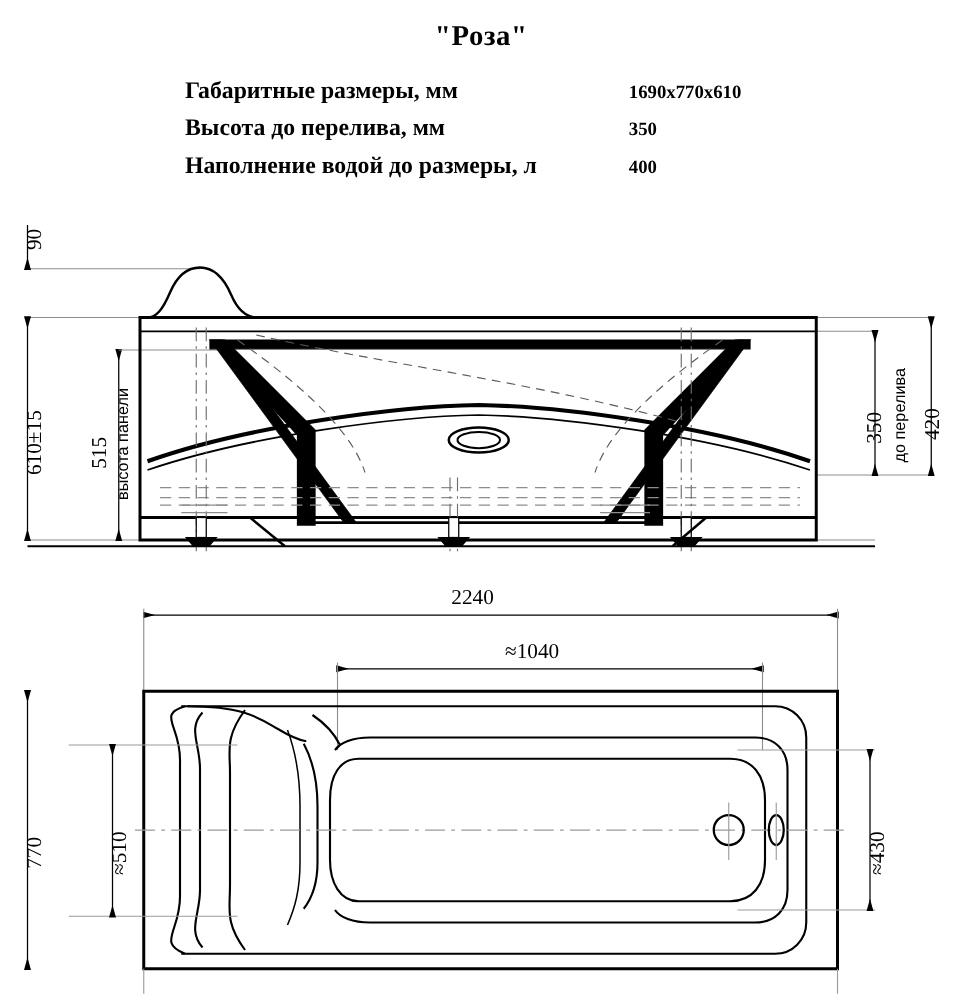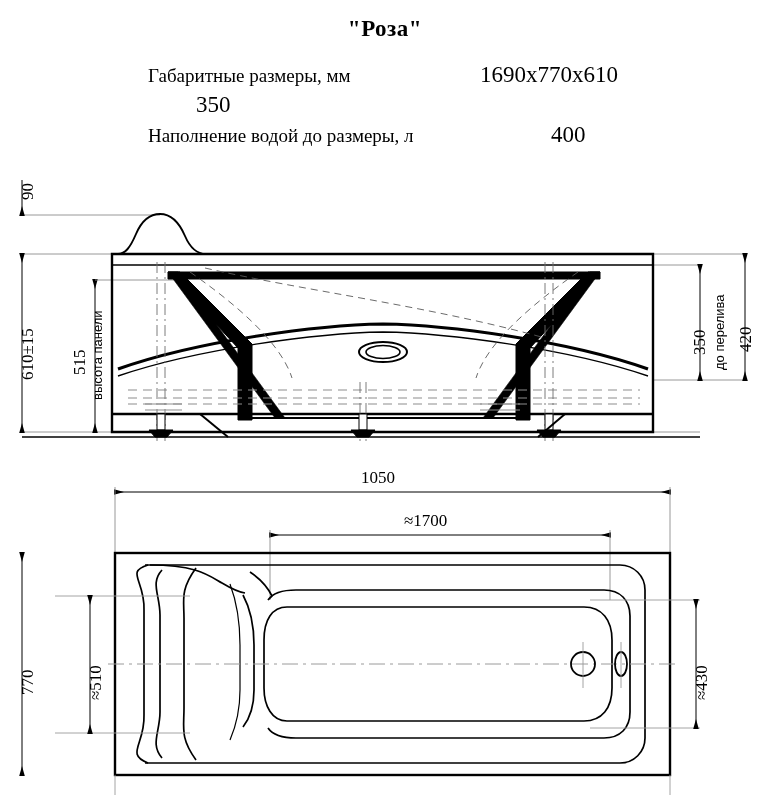--- a/index.html
+++ b/index.html
@@ -29,35 +29,35 @@
     text-align: center;
     font-size: 23px;
     font-weight: bold;
     letter-spacing: 0.5px;
   }
   .spec-table {
     position: absolute;
     left: 148px;
     top: 62px;
     width: 470px;
+    font-weight: bold;
   }
   .spec-row {
     display: flex;
     align-items: baseline;
     height: 30px;
   }
   .spec-label {
     width: 355px;
     font-size: 19px;
     white-space: nowrap;
   }
   .spec-value {
-    font-size: 23px;
+    font-size: 15px;
     white-space: nowrap;
-    margin-left: 48px;
   }
   
   #drawing {
     position: absolute;
     left: 0; top: 0;
     width: 770px;
     height: 800px;
   }
   .dim-text {
     position: absolute;
@@ -81,20 +81,21 @@
 <div id="page">
 
   <div class="title">"Роза"</div>
 
   <div class="spec-table">
     <div class="spec-row">
       <div class="spec-label">Габаритные размеры, мм</div>
       <div class="spec-value">1690x770x610</div>
     </div>
     <div class="spec-row">
+      <div class="spec-label">Высота до перелива, мм</div>
       <div class="spec-value">350</div>
     </div>
     <div class="spec-row">
       <div class="spec-label">Наполнение водой до размеры, л</div>
       <div class="spec-value">400</div>
     </div>
   </div>
 
   <svg id="drawing" viewBox="0 0 770 800">
     <defs>
@@ -293,23 +294,23 @@
   <div class="dim-text vert" style="left:70px; top:375px;">515</div>
 
   <div class="dim-text vert small" style="left:90px; top:400px;">высота панели</div>
 
   <div class="dim-text vert" style="left:690px; top:355px;">350</div>
 
   <div class="dim-text vert small" style="left:712px; top:370px;">до перелива</div>
 
   <div class="dim-text vert" style="left:736px; top:352px;">420</div>
 
-  <div class="dim-text" style="left:361px; top:468px;">1050</div>
-
-  <div class="dim-text" style="left:404px; top:511px;">≈1700</div>
+  <div class="dim-text" style="left:361px; top:468px;">2240</div>
+
+  <div class="dim-text" style="left:404px; top:511px;">≈1040</div>
 
   <div class="dim-text vert" style="left:18px; top:695px;">770</div>
 
   <div class="dim-text vert" style="left:86px; top:700px;">≈510</div>
 
   <div class="dim-text vert" style="left:692px; top:700px;">≈430</div>
 
 </div>
 
 </body></html>

